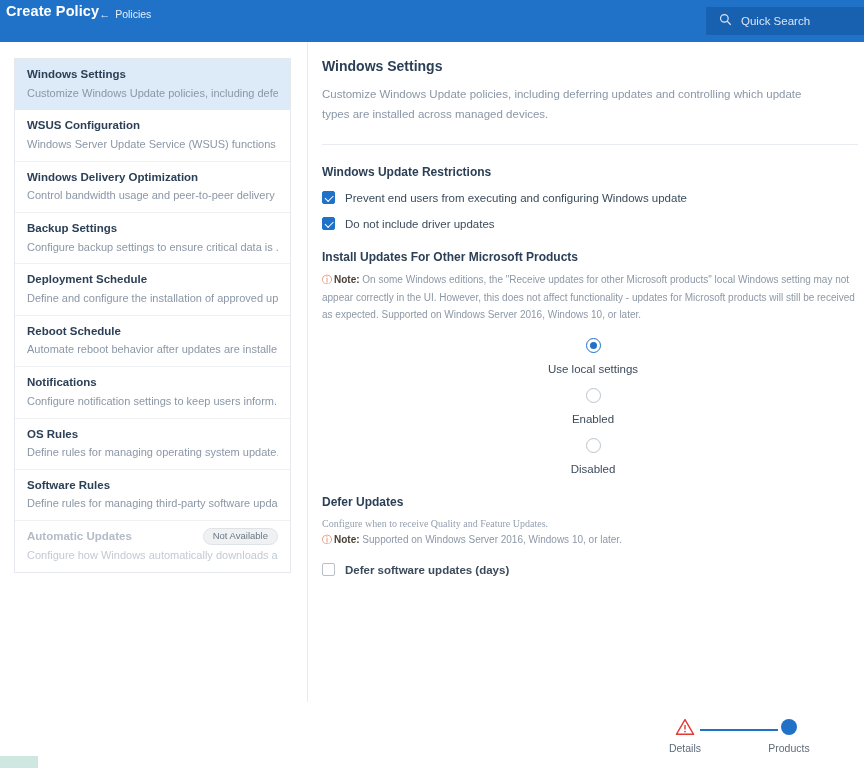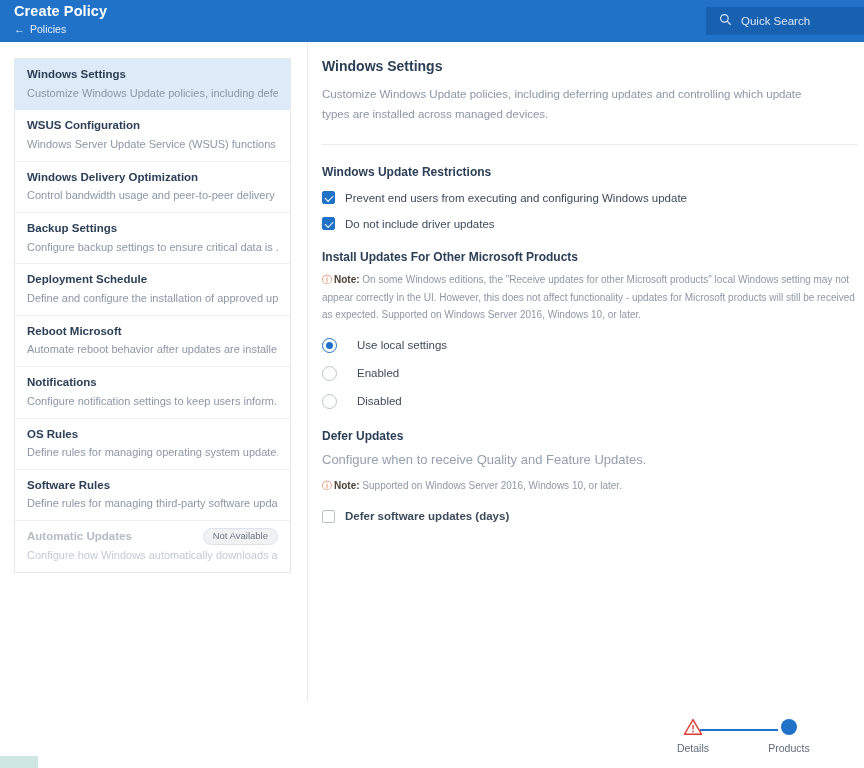--- a/index.html
+++ b/index.html
@@ -18,23 +18,23 @@
   #app-header {
     height: 42px;
     background: #1f72c8;
     display: flex;
     align-items: flex-start;
     justify-content: space-between;
     padding: 0;
     position: relative;
   }
   #header-titles {
-    padding: 4px 0 0 14px;
-    display: flex;
-    flex-direction: column;
+    padding: 4px 0 0 6px;
+    display: flex;
+    flex-direction: row;
     line-height: 1;
   }
   #page-title {
     color: #ffffff;
     font-size: 14.5px;
     font-weight: bold;
     letter-spacing: 0.1px;
   }
   #breadcrumb {
     margin-top: 5px;
@@ -148,24 +148,25 @@
     width: 536px;
   }
   .sec-title {
     font-size: 12px;
     font-weight: bold;
     color: #2b3f56;
     margin: 20px 0 12px 0;
   }
   .sec-title.tight { margin-bottom: 7px; }
   .sec-sub {
-    font-size: 13px;
+    font-size: 10px;
     color: #95a0ae;
-    margin: 0 0 8px 0;
+    margin: 0 0 0 0;
     line-height: 1.5;
+    font-family: Liberation Serif, serif;
   }
   .note {
     font-size: 10px;
     color: #8d98a6;
     line-height: 1.75;
     max-width: 536px;
     margin: 0;
   }
   .note .ic {
     color: #d9693f;
@@ -200,23 +201,24 @@
     border-bottom: 1.8px solid #fff;
     transform: rotate(-45deg);
   }
   .cb-label { font-size: 11.5px; color: #3c4b5c; }
   .cb-label.bold { font-weight: bold; }
 
   
   .rd-row {
     display: flex;
     align-items: center;
-    gap: 20px;
+    gap: 10px;
     margin-bottom: 13px;
     cursor: pointer;
+    flex-direction: column;
   }
   .rd {
     width: 15px; height: 15px;
     border-radius: 50%;
     flex: 0 0 auto;
     position: relative;
     background: #fff;
   }
   .rd.off { border: 1.4px solid #bbc3cd; }
   .rd.on { border: 1.6px solid #1f72c8; }
@@ -267,21 +269,21 @@
     left: 54px; top: 17px;
     width: 78px; height: 2px;
     background: #1f72c8;
   }
   .step {
     position: absolute;
     width: 70px;
     text-align: center;
     top: 0;
   }
-  .step.s1 { left: 12px; }
+  .step.s1 { left: 4px; }
   .step.s2 { left: 108px; }
   .step .mark { height: 30px; display: flex; align-items: center; justify-content: center; }
   .step .lbl { font-size: 10.5px; color: #5d6b7a; }
   .dot {
     width: 16px; height: 16px;
     border-radius: 50%;
     background: #1f72c8;
   }
 
   
@@ -338,21 +340,21 @@
         <div class="nav-title">Backup Settings</div>
         <div class="nav-desc">Configure backup settings to ensure critical data is ...</div>
       </div>
 
       <div class="nav-item">
         <div class="nav-title">Deployment Schedule</div>
         <div class="nav-desc">Define and configure the installation of approved up...</div>
       </div>
 
       <div class="nav-item">
-        <div class="nav-title">Reboot Microsoft</div>
+        <div class="nav-title">Reboot Schedule</div>
         <div class="nav-desc">Automate reboot behavior after updates are installe...</div>
       </div>
 
       <div class="nav-item">
         <div class="nav-title">Notifications</div>
         <div class="nav-desc">Configure notification settings to keep users inform...</div>
       </div>
 
       <div class="nav-item">
         <div class="nav-title">OS Rules</div>

